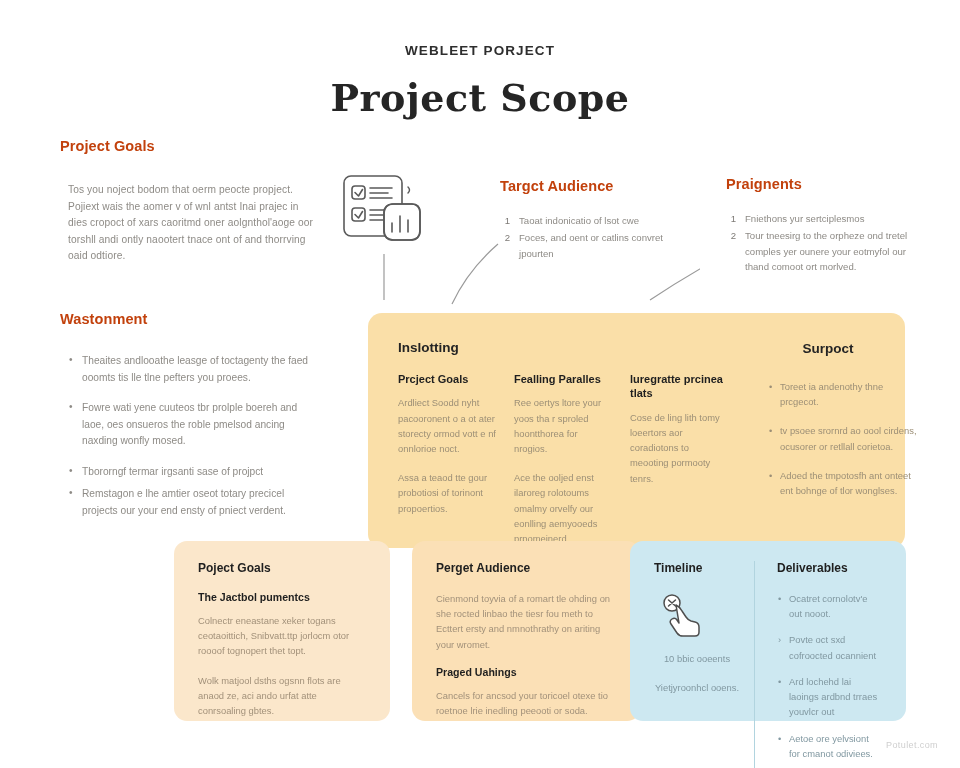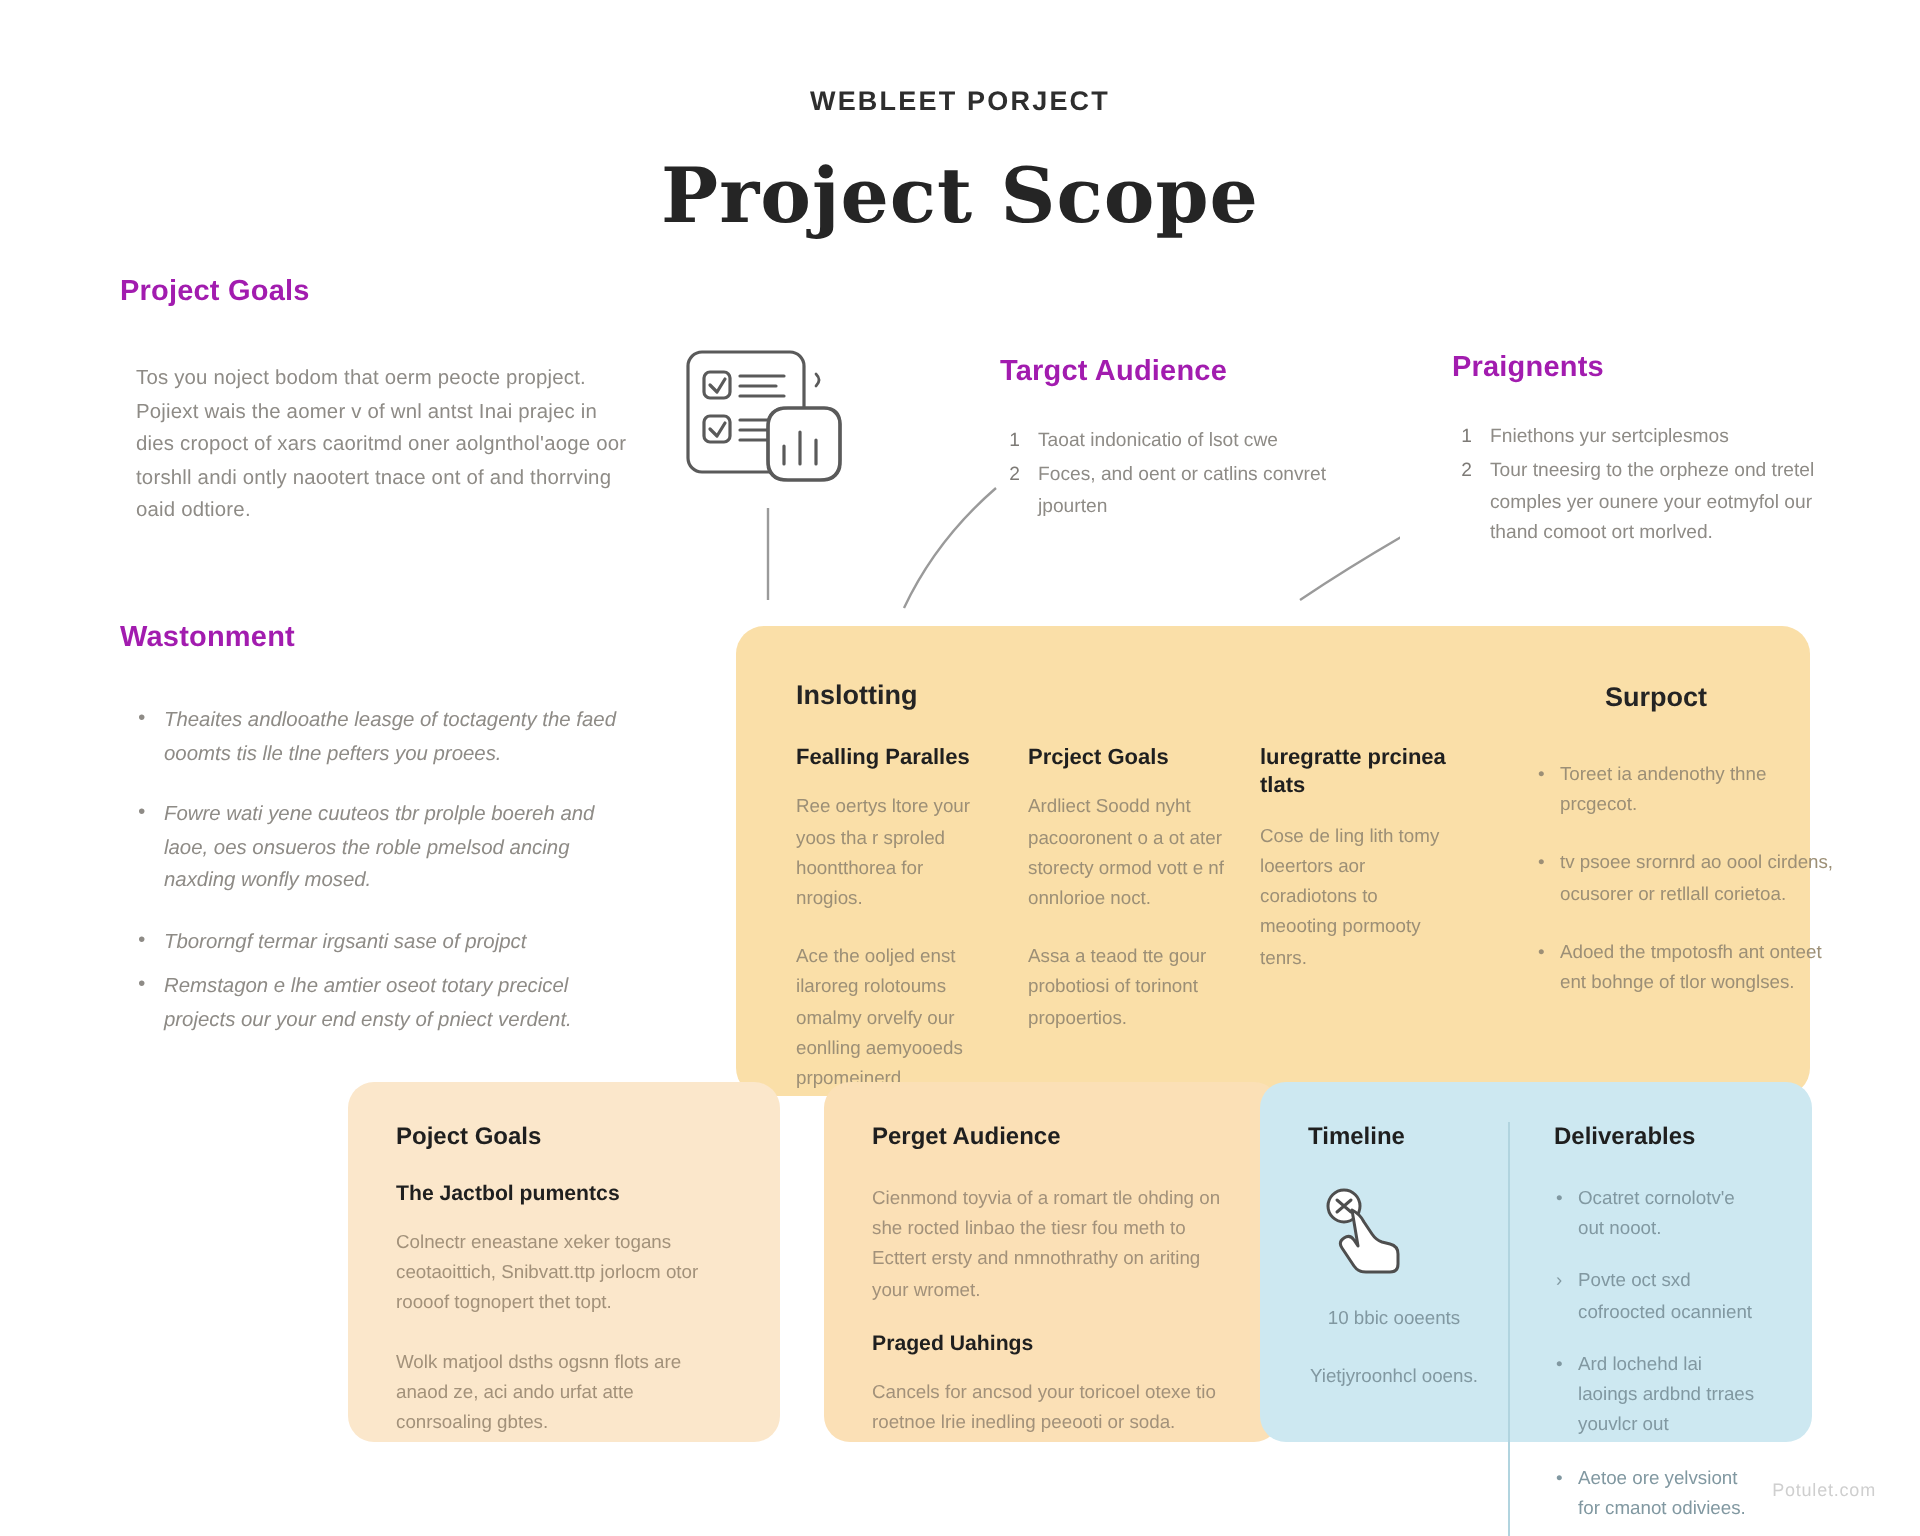--- a/index.html
+++ b/index.html
@@ -41,21 +41,21 @@
     font-size: 38px;
     font-weight: 700;
     letter-spacing: 0.5px;
     color: #252525;
   }
 
   
   .sec-title {
     font-size: 14.5px;
     font-weight: 700;
-    color: #a21caf;
+    color: #c2410c;
     letter-spacing: .1px;
   }
   .body-text {
     font-size: 10.2px;
     line-height: 1.62;
     color: #8e8b86;
     letter-spacing: .1px;
   }
   .blurred { filter: blur(0.32px); }
 
@@ -73,21 +73,20 @@
     position: absolute;
     left: 60px;
     top: 311px;
     width: 262px;
   }
   .wast-block .sec-title { margin-bottom: 26px; }
   .bullet-list {
     margin: 0;
     padding-left: 22px;
     list-style: none;
-    font-style: italic;
   }
   .bullet-list li {
     position: relative;
     font-size: 10.2px;
     line-height: 1.62;
     color: #8e8b86;
     margin-bottom: 14px;
   }
   .bullet-list li::before {
     content: "•";
@@ -372,28 +371,28 @@
       </li>
     </ul>
   </div>
 
   <div class="panel-main">
     <div class="pm-left-title">Inslotting</div>
     <div class="pm-right-title">Surpoct</div>
 
     <div class="pm-cols">
       <div class="pm-col">
+        <h4>Prcject Goals</h4>
+        <p class="blurred">Ardliect Soodd nyht pacooronent o a ot ater storecty ormod vott e nf onnlorioe noct.</p>
+        <p class="blurred">Assa a teaod tte gour probotiosi of torinont propoertios.</p>
+      </div>
+      <div class="pm-col">
         <h4>Fealling Paralles</h4>
         <p class="blurred">Ree oertys ltore your yoos tha r sproled hoontthorea for nrogios.</p>
         <p class="blurred">Ace the ooljed enst ilaroreg rolotoums omalmy orvelfy our eonlling aemyooeds prpomeinerd.</p>
-      </div>
-      <div class="pm-col">
-        <h4>Prcject Goals</h4>
-        <p class="blurred">Ardliect Soodd nyht pacooronent o a ot ater storecty ormod vott e nf onnlorioe noct.</p>
-        <p class="blurred">Assa a teaod tte gour probotiosi of torinont propoertios.</p>
       </div>
       <div class="pm-col">
         <h4>luregratte prcinea tlats</h4>
         <p class="blurred">Cose de ling lith tomy loeertors aor coradiotons to meooting pormooty tenrs.</p>
       </div>
     </div>
 
     <ul class="pm-bullets blurred">
       <li>Toreet ia andenothy thne prcgecot.</li>
       <li>tv psoee srornrd ao oool cirdens, ocusorer or retllall corietoa.</li>

